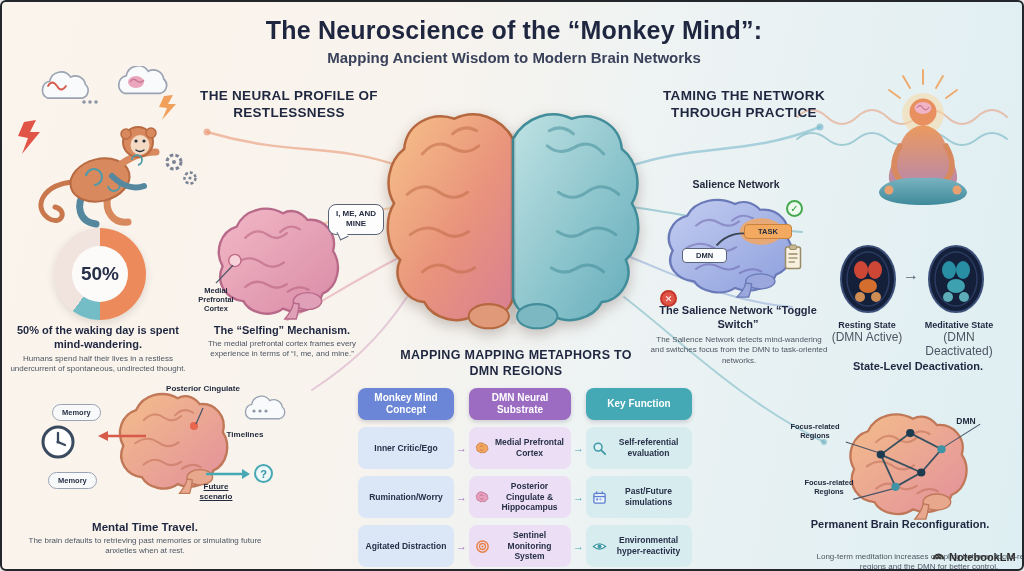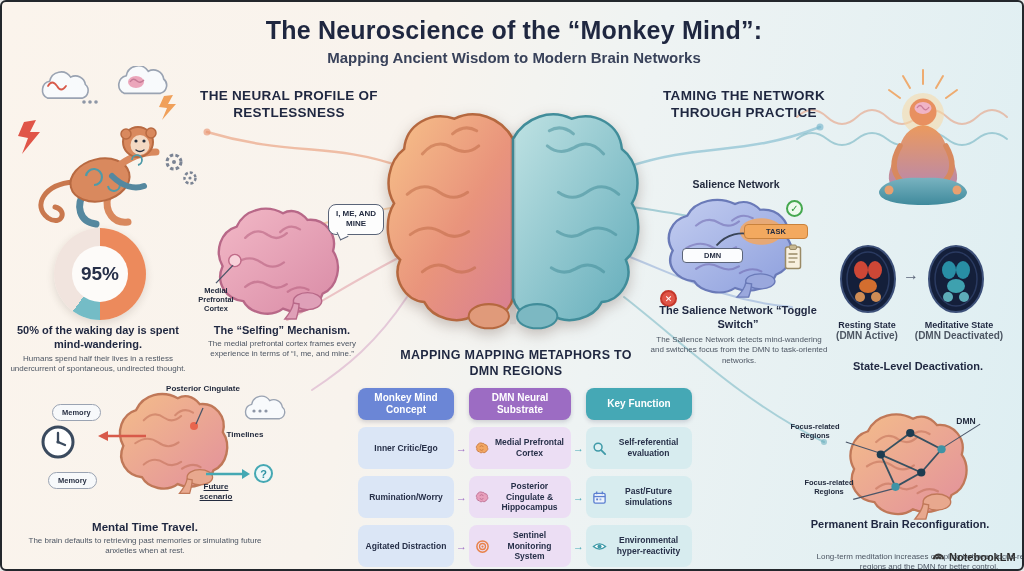--- a/index.html
+++ b/index.html
@@ -28,31 +28,31 @@
   .th-teal { background: #45a8b5; }
   .td { border-radius: 8px; display: flex; align-items: center; justify-content: center; gap: 4px; padding: 4px 6px; min-height: 42px; font-size: 8.5px; font-weight: 700; text-align: center; color: #273049; line-height: 1.25; }
   .td-blue { background: #dbe6f6; }
   .td-purple { background: #ecdef4; }
   .td-teal { background: #d7ecef; }
   .gap { display: flex; align-items: center; justify-content: center; }
   .arrow { font-size: 11px; font-weight: 900; }
   .arrow-purple { color: #9c6cc3; }
   .arrow-teal { color: #45a8b5; }
   .cicon { flex: 0 0 auto; }
-  .tag { position: absolute; font-size: 7.5px; font-weight: 800; padding: 2px 21px; border-radius: 4px; color: #252d42; }
+  .tag { position: absolute; font-size: 7.5px; font-weight: 800; padding: 2px 13px; border-radius: 4px; color: #252d42; }
   .tag-dmn { background: #fbfcfe; border: 1.2px solid #5a6478; }
   .tag-task { background: #f3a95f; border: 1.2px solid #c9823c; }
   .badge { position: absolute; width: 17px; height: 17px; border-radius: 50%; display: flex; align-items: center; justify-content: center; font-weight: 900; }
   .badge-check { background: #eefaee; border: 2px solid #45a84f; color: #2f9a3c; font-size: 10px; }
   .badge-cross { background: #e05548; border: 2px solid #c4372b; color: #fff; font-size: 9px; }
   .badge-question { position: absolute; width: 19px; height: 19px; border-radius: 50%; background: #eef7f8; border: 2px solid #45a8b3; color: #2f93a3; font-size: 11px; font-weight: 900; display: flex; align-items: center; justify-content: center; }
   .scan { position: absolute; width: 60px; height: 70px; }
   .state-label { position: absolute; text-align: center; }
   .state-label .t { display: block; font-size: 9px; font-weight: 800; color: #1f2740; }
-  .state-label .s { display: block; font-size: 10px; font-weight: 700; color: #4d5663; }
+  .state-label .s { display: block; font-size: 12px; font-weight: 400; color: #4d5663; }
   .watermark { display: flex; align-items: flex-end; gap: 4px; font-size: 11px; font-weight: 700; color: #2e2e2e; }
   .defs { position: absolute; width: 0; height: 0; }
   .brain-shadow { filter: drop-shadow(0 5px 7px rgba(80,50,40,.28)); }
 </style>
 </head>
 <body>
 
 <div class="canvas">
 
   <svg class="defs" aria-hidden="true">
@@ -185,21 +185,21 @@
       <ellipse cx="38" cy="-29" rx="9.5" ry="10" fill="#f4d9c3"></ellipse>
       <circle cx="34" cy="-33" r="1.6" fill="#27303f"></circle>
         <circle cx="42" cy="-33" r="1.6" fill="#27303f"></circle>
       <path d="M34,-24 q4,3 8,0" fill="none" stroke="#27303f" stroke-width="1.3" stroke-linecap="round"></path>
       <path d="M30,-14 a5,5 0 1 1 6,5" fill="none" stroke="#4f9aa8" stroke-width="1.8"></path>
     </g>
   </svg>
 
   <div class="abs donut" style="left:52px; top:226px;">
     <div class="donut-hole">
-      <span>95%</span>
+      <span>50%</span>
     </div>
   </div>
   <div class="abs caption" style="left:10px; top:322px; width:172px;">50% of the waking day is spent mind-wandering.</div>
   <div class="abs detail" style="left:8px; top:352px; width:176px;">Humans spend half their lives in a restless undercurrent of spontaneous, undirected thought.</div>
 
   <div class="abs" style="left:186px; top:196px; width:212px; height:126px;">
     <svg style="position:absolute; left:22px; top:4px;" width="146" height="118" viewBox="0 0 150 125">
       <use href="#brainShape" fill="url(#gPink)" stroke="#b86888" stroke-width="2.5"></use>
       <use href="#brainLines" stroke="#b05878"></use>
       <use href="#brainStem" fill="#dfa0b8" stroke="#b86888"></use>

